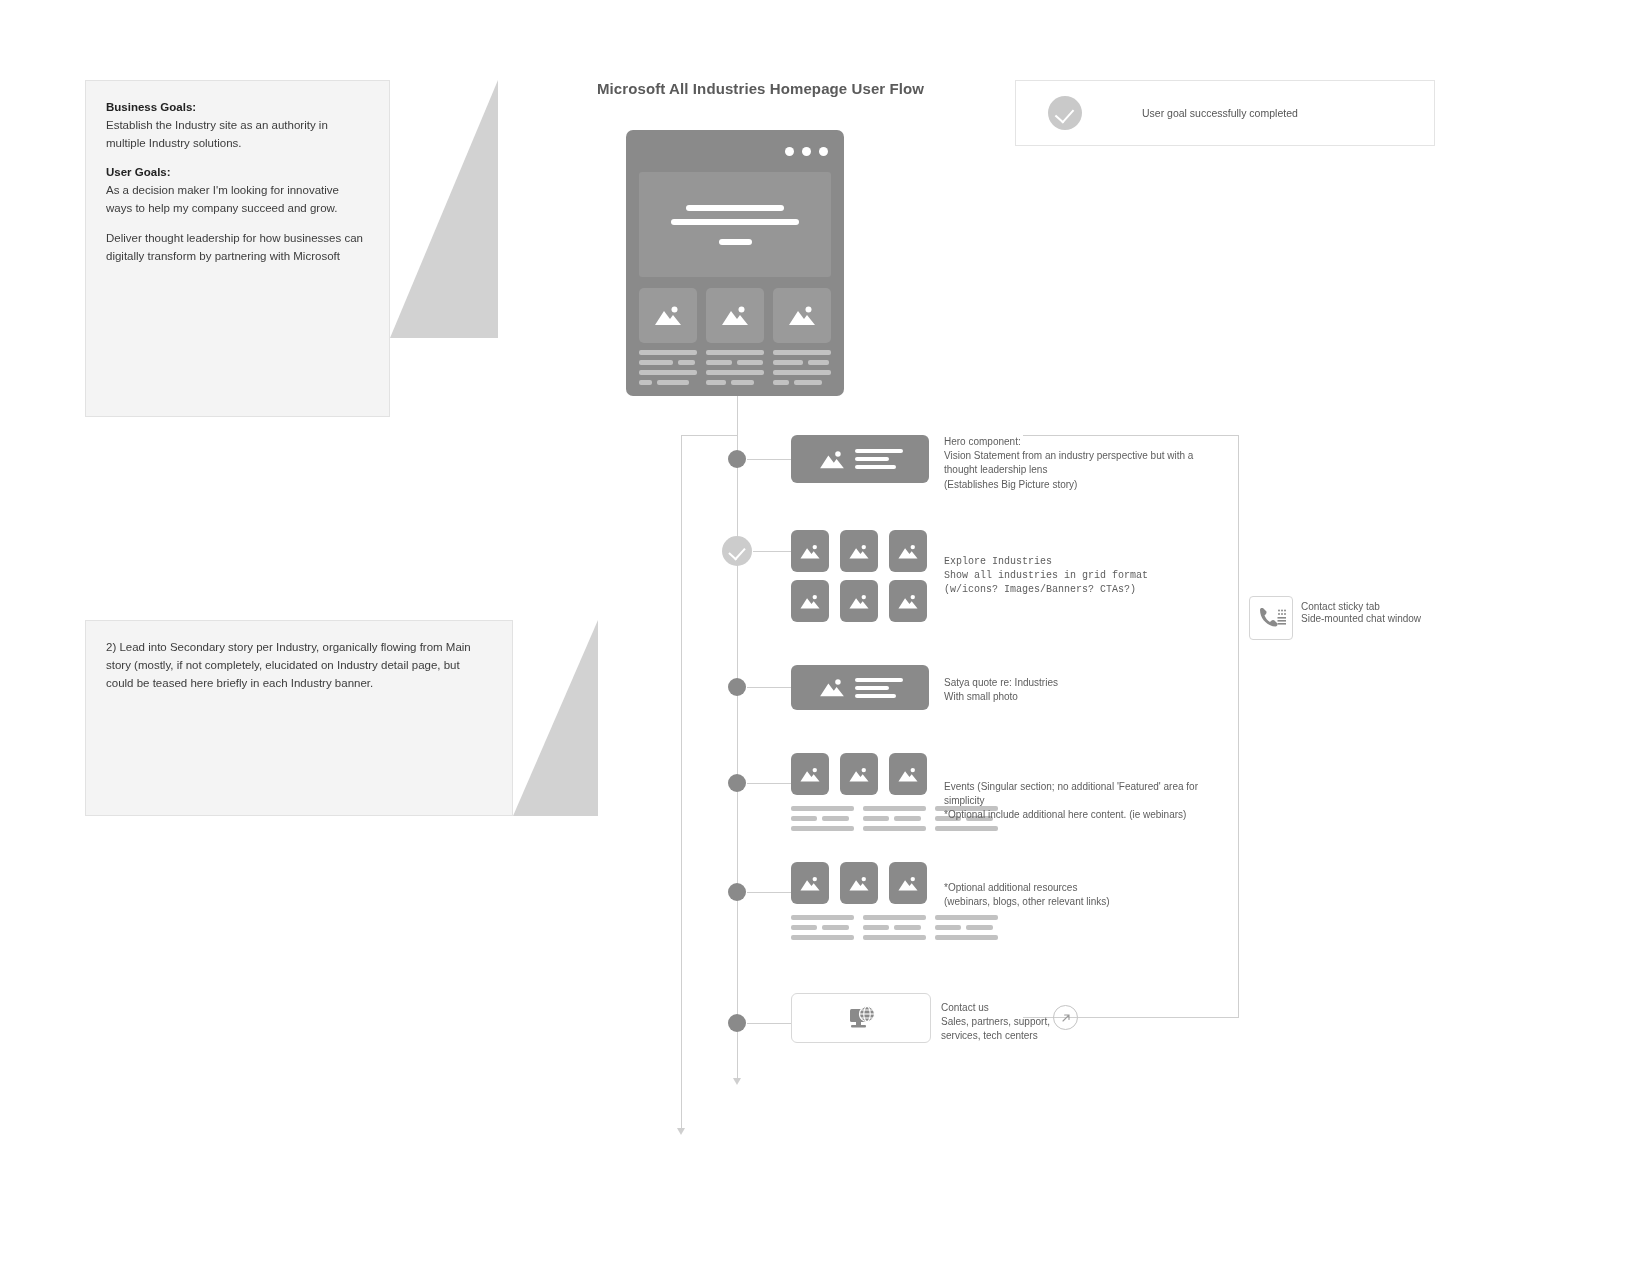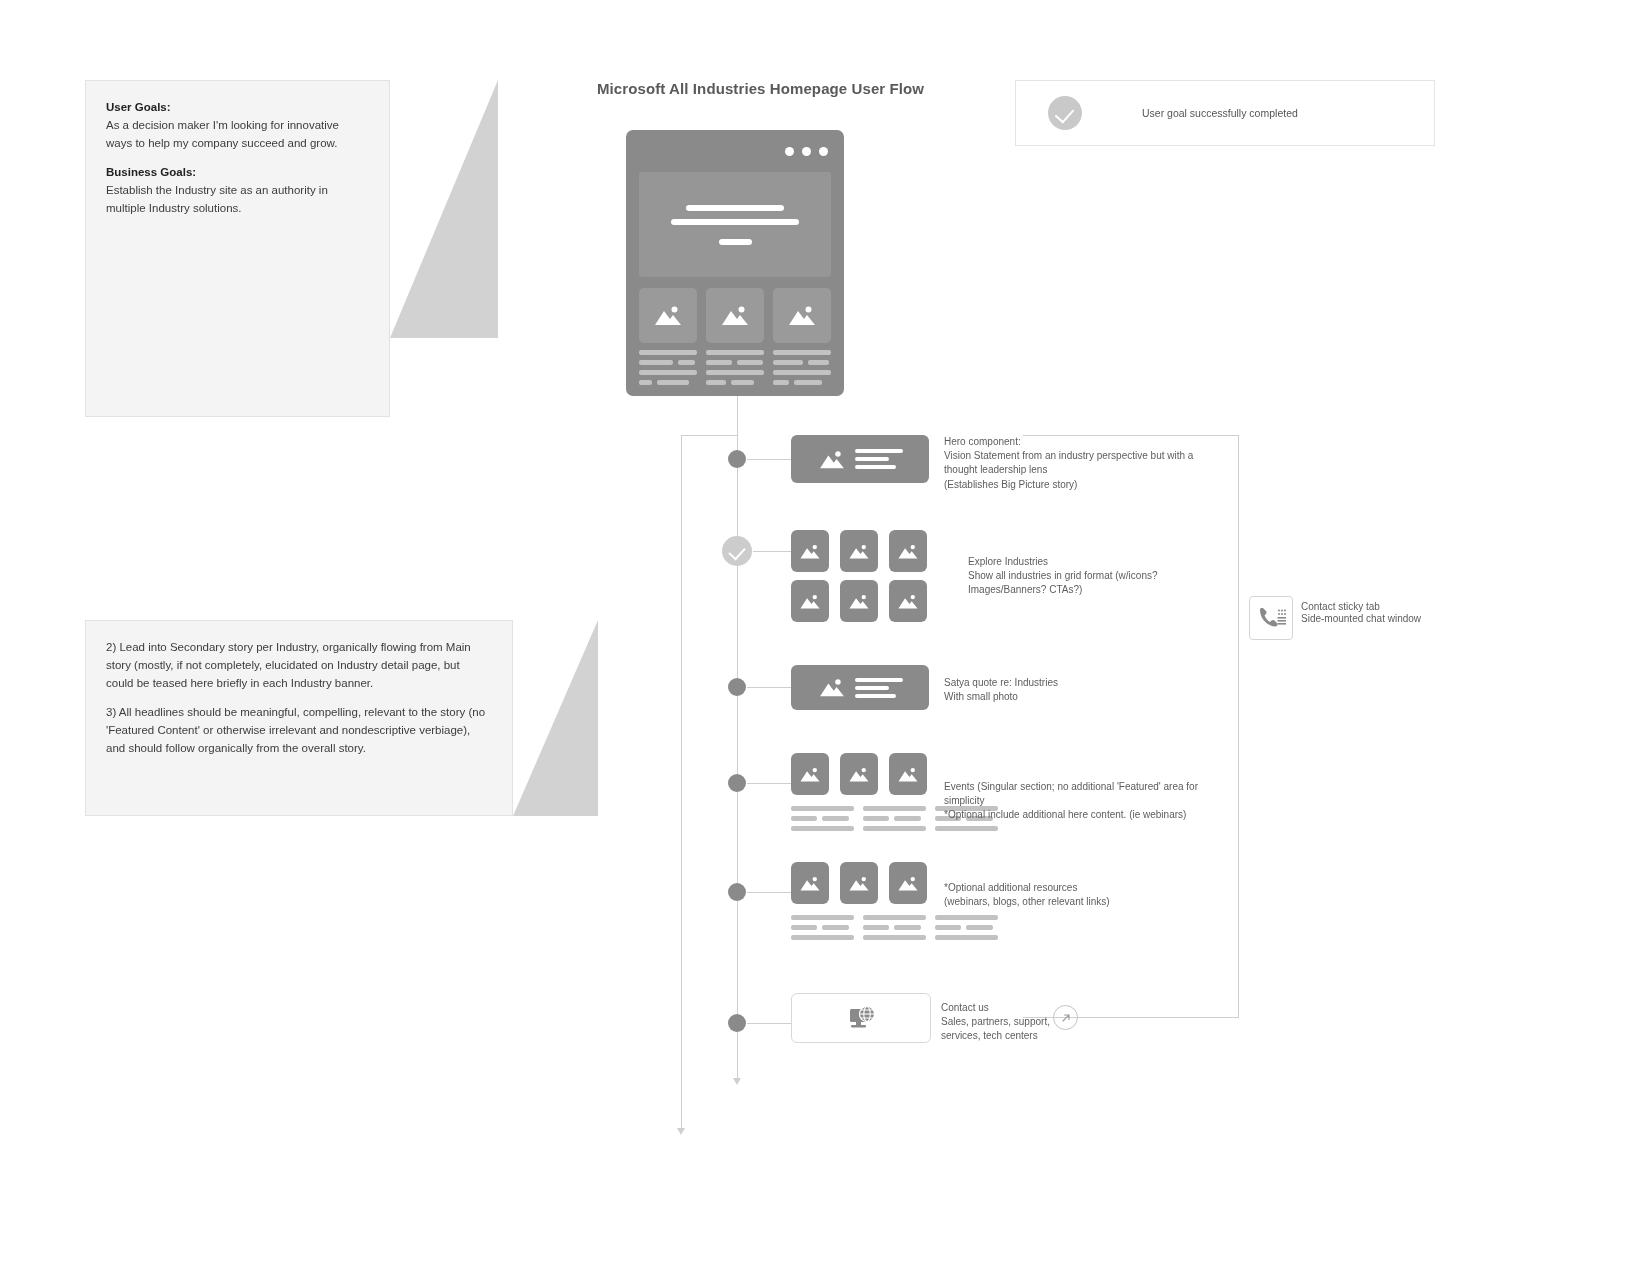--- a/index.html
+++ b/index.html
@@ -158,35 +158,35 @@
 <div class="abs flow-title" style="left:597px;top:80px;">Microsoft All Industries Homepage User Flow</div>
 
 <div class="abs legend" style="left:1015px;top:80px;width:420px;height:66px;gap:32px;">
   <div class="legend-check"></div>
   <div class="legend-label">User goal successfully completed</div>
 </div>
 
 <div class="abs" style="left:85px;top:80px;width:305px;height:337px;">
   <div class="callout" style="width:305px;height:337px;">
     <div class="callout-body">
+      <p><span class="hd">Business Goals:</span><br>
+         <span>Establish the Industry site as an authority in multiple Industry solutions.</span></p>
       <p><span class="hd">User Goals:</span><br>
          <span>As a decision maker I'm looking for innovative ways to help my company succeed and grow.</span></p>
-      <p><span class="hd">Business Goals:</span><br>
-         <span>Establish the Industry site as an authority in multiple Industry solutions.</span></p>
+      <p><span>Deliver thought leadership for how businesses can digitally transform by partnering with Microsoft</span></p>
     </div>
   </div>
 </div>
 <div class="abs arrow-tip" style="left:390px;top:80px;
      border-width:0 0 258px 108px;border-color:transparent transparent #d2d2d2 transparent;"></div>
 
 <div class="abs" style="left:85px;top:620px;width:428px;height:196px;">
   <div class="callout" style="width:428px;height:196px;">
     <div class="callout-body">
       <p><span>2) Lead into Secondary story per Industry, organically flowing from Main story (mostly, if not completely, elucidated on Industry detail page, but could be teased here briefly in each Industry banner.</span></p>
-      <p><span>3) All headlines should be meaningful, compelling, relevant to the story (no 'Featured Content' or otherwise irrelevant and nondescriptive verbiage), and should follow organically from the overall story.</span></p>
     </div>
   </div>
 </div>
 <div class="abs arrow-tip" style="left:513px;top:620px;
      border-width:0 0 196px 85px;border-color:transparent transparent #d2d2d2 transparent;"></div>
 
 <div class="abs browser" style="left:626px;top:130px;width:218px;height:266px;">
   <div class="browser-bar">
     <div class="dot" style="right:50px;"></div>
     <div class="dot" style="right:33px;"></div>
@@ -325,21 +325,21 @@
       <path fill="#fff" d="M2 21 L11 7 L17 15 L20 11 L28 21 Z"></path>
       <circle fill="#fff" cx="21.5" cy="5.5" r="3"></circle>
     </svg>
 </div>
 <div class="abs tile-sm" style="left:889px;top:580px;width:38px;height:42px;">
   <svg class="pic" width="22" height="17" viewBox="0 0 30 23">
       <path fill="#fff" d="M2 21 L11 7 L17 15 L20 11 L28 21 Z"></path>
       <circle fill="#fff" cx="21.5" cy="5.5" r="3"></circle>
     </svg>
 </div>
-<div class="abs annot" style="left:968px;top:555px;width:255px;">Explore Industries
+<div class="abs annot" style="left:944px;top:555px;width:255px;font-family:Liberation Mono, monospace;">Explore Industries
 Show all industries in grid format (w/icons? Images/Banners? CTAs?)</div>
 
 <div class="abs node-dot" style="left:728px;top:678px;"></div>
 <div class="abs connector" style="left:747px;top:687px;width:44px;"></div>
 <div class="abs tile" style="left:791px;top:665px;width:138px;height:45px;">
   <svg class="pic" width="28" height="21" viewBox="0 0 30 23" style="margin-right:9px;">
       <path fill="#fff" d="M2 21 L11 7 L17 15 L20 11 L28 21 Z"></path>
       <circle fill="#fff" cx="21.5" cy="5.5" r="3"></circle>
     </svg>
   <div>

